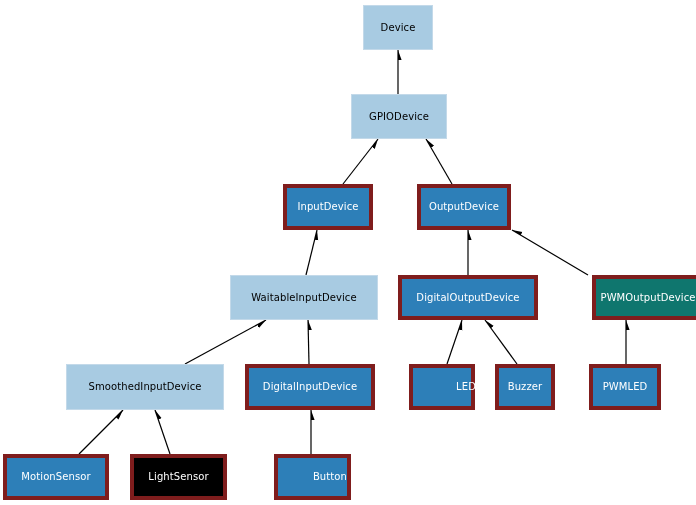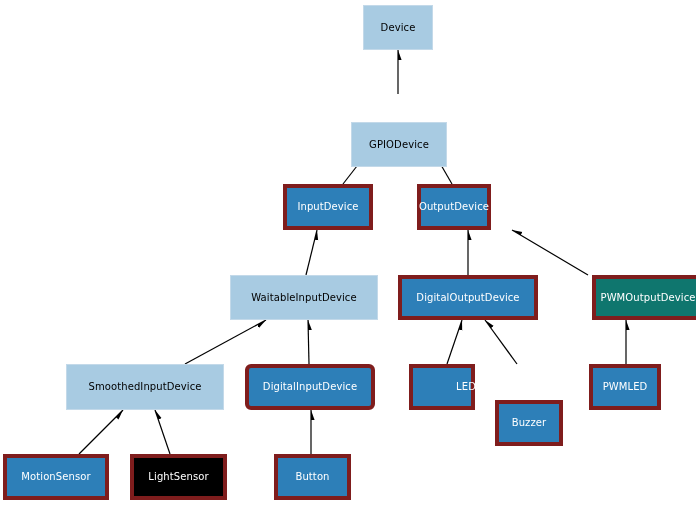--- a/index.html
+++ b/index.html
@@ -65,56 +65,56 @@
       <line x1="517" y1="364" x2="485" y2="320" stroke="#000000" stroke-width="1.2" marker-end="url(#arrow)"></line>
       <line x1="626" y1="364" x2="626" y2="320" stroke="#000000" stroke-width="1.2" marker-end="url(#arrow)"></line>
       <line x1="79" y1="454" x2="123" y2="410" stroke="#000000" stroke-width="1.2" marker-end="url(#arrow)"></line>
       <line x1="170" y1="454" x2="155" y2="410" stroke="#000000" stroke-width="1.2" marker-end="url(#arrow)"></line>
       <line x1="311" y1="454" x2="311" y2="410" stroke="#000000" stroke-width="1.2" marker-end="url(#arrow)"></line>
     </svg>
   <div>
       <div class="node light" style="left: 363px; top: 5px; width: 70px; height: 45px; background: rgb(168, 203, 226); color: rgb(0, 0, 0);">
         <span>Device</span>
       </div>
-      <div class="node light" style="left: 351px; top: 94px; width: 96px; height: 45px; background: rgb(168, 203, 226); color: rgb(0, 0, 0); margin-top: 28px;">
+      <div class="node light" style="left: 351px; top: 94px; width: 96px; height: 45px; background: rgb(168, 203, 226); color: rgb(0, 0, 0);">
         <span>GPIODevice</span>
       </div>
       <div class="node dark" style="left: 283px; top: 184px; width: 90px; height: 46px; background: rgb(45, 127, 184); color: rgb(255, 255, 255);">
         <span>InputDevice</span>
       </div>
-      <div class="node dark" style="left: 417px; top: 184px; width: 74px; height: 46px; background: rgb(45, 127, 184); color: rgb(255, 255, 255); justify-content: center;">
+      <div class="node dark" style="left: 417px; top: 184px; width: 94px; height: 46px; background: rgb(45, 127, 184); color: rgb(255, 255, 255); justify-content: center;">
         <span>OutputDevice</span>
       </div>
       <div class="node light" style="left: 230px; top: 275px; width: 148px; height: 45px; background: rgb(168, 203, 226); color: rgb(0, 0, 0);">
         <span>WaitableInputDevice</span>
       </div>
       <div class="node dark" style="left: 398px; top: 275px; width: 140px; height: 45px; background: rgb(45, 127, 184); color: rgb(255, 255, 255);">
         <span>DigitalOutputDevice</span>
       </div>
       <div class="node dark" style="left: 592px; top: 275px; width: 112px; height: 45px; background: #0f766e; color: rgb(255, 255, 255);">
         <span>PWMOutputDevice</span>
       </div>
       <div class="node light" style="left: 66px; top: 364px; width: 158px; height: 46px; background: rgb(168, 203, 226); color: rgb(0, 0, 0);">
         <span>SmoothedInputDevice</span>
       </div>
-      <div class="node dark" style="left: 245px; top: 364px; width: 130px; height: 46px; background: rgb(45, 127, 184); color: rgb(255, 255, 255); border-radius: 6px;">
+      <div class="node dark" style="left: 245px; top: 364px; width: 130px; height: 46px; background: rgb(45, 127, 184); color: rgb(255, 255, 255);">
         <span>DigitalInputDevice</span>
       </div>
       <div class="node dark" style="left: 409px; top: 364px; width: 66px; height: 46px; background: rgb(45, 127, 184); color: rgb(255, 255, 255); padding-left: 48px;">
         <span>LED</span>
       </div>
-      <div class="node dark" style="left: 495px; top: 364px; width: 68px; height: 46px; background: rgb(45, 127, 184); color: rgb(255, 255, 255); margin-top: 36px;">
+      <div class="node dark" style="left: 495px; top: 364px; width: 60px; height: 46px; background: rgb(45, 127, 184); color: rgb(255, 255, 255);">
         <span>Buzzer</span>
       </div>
       <div class="node dark" style="left: 589px; top: 364px; width: 72px; height: 46px; background: rgb(45, 127, 184); color: rgb(255, 255, 255);">
         <span>PWMLED</span>
       </div>
       <div class="node dark" style="left: 3px; top: 454px; width: 106px; height: 46px; background: rgb(45, 127, 184); color: rgb(255, 255, 255);">
         <span>MotionSensor</span>
       </div>
       <div class="node dark" style="left: 130px; top: 454px; width: 97px; height: 46px; background: #000000; color: rgb(255, 255, 255);">
         <span>LightSensor</span>
       </div>
-      <div class="node dark" style="left: 274px; top: 454px; width: 77px; height: 46px; background: rgb(45, 127, 184); color: rgb(255, 255, 255);">
+      <div class="node dark" style="left: 274px; top: 454px; width: 77px; height: 46px; background: rgb(45, 127, 184); color: rgb(255, 255, 255); justify-content: flex-end;">
         <span>Button</span>
       </div>
     </div>
 </div>
 
 </body></html>

